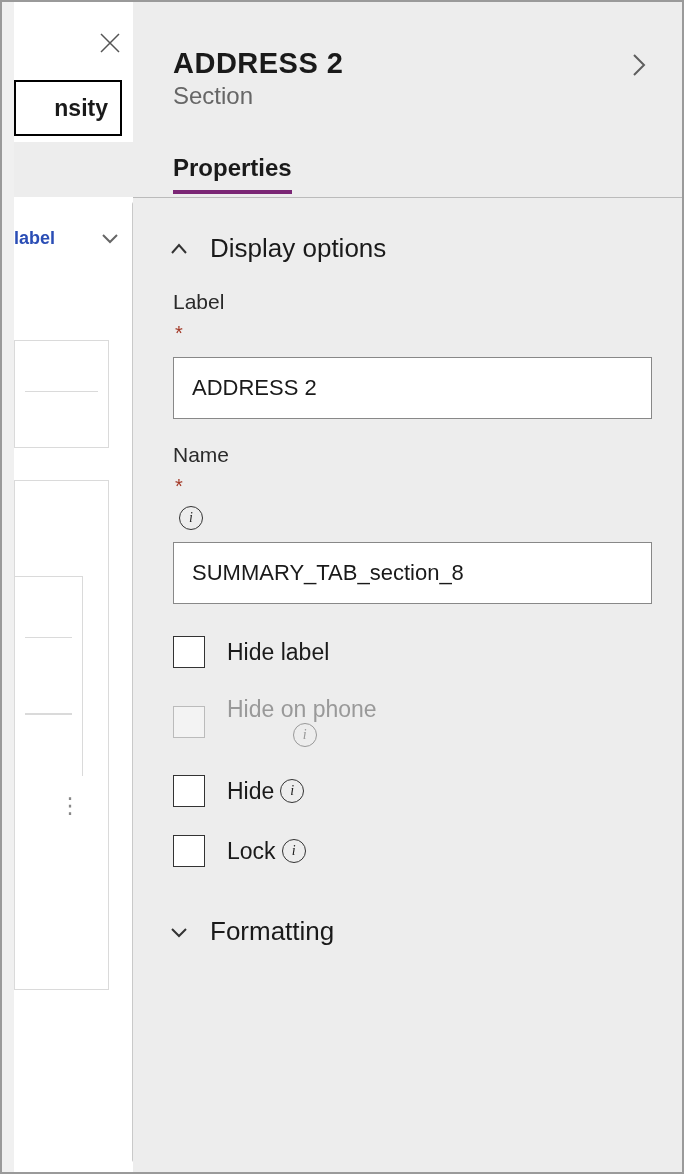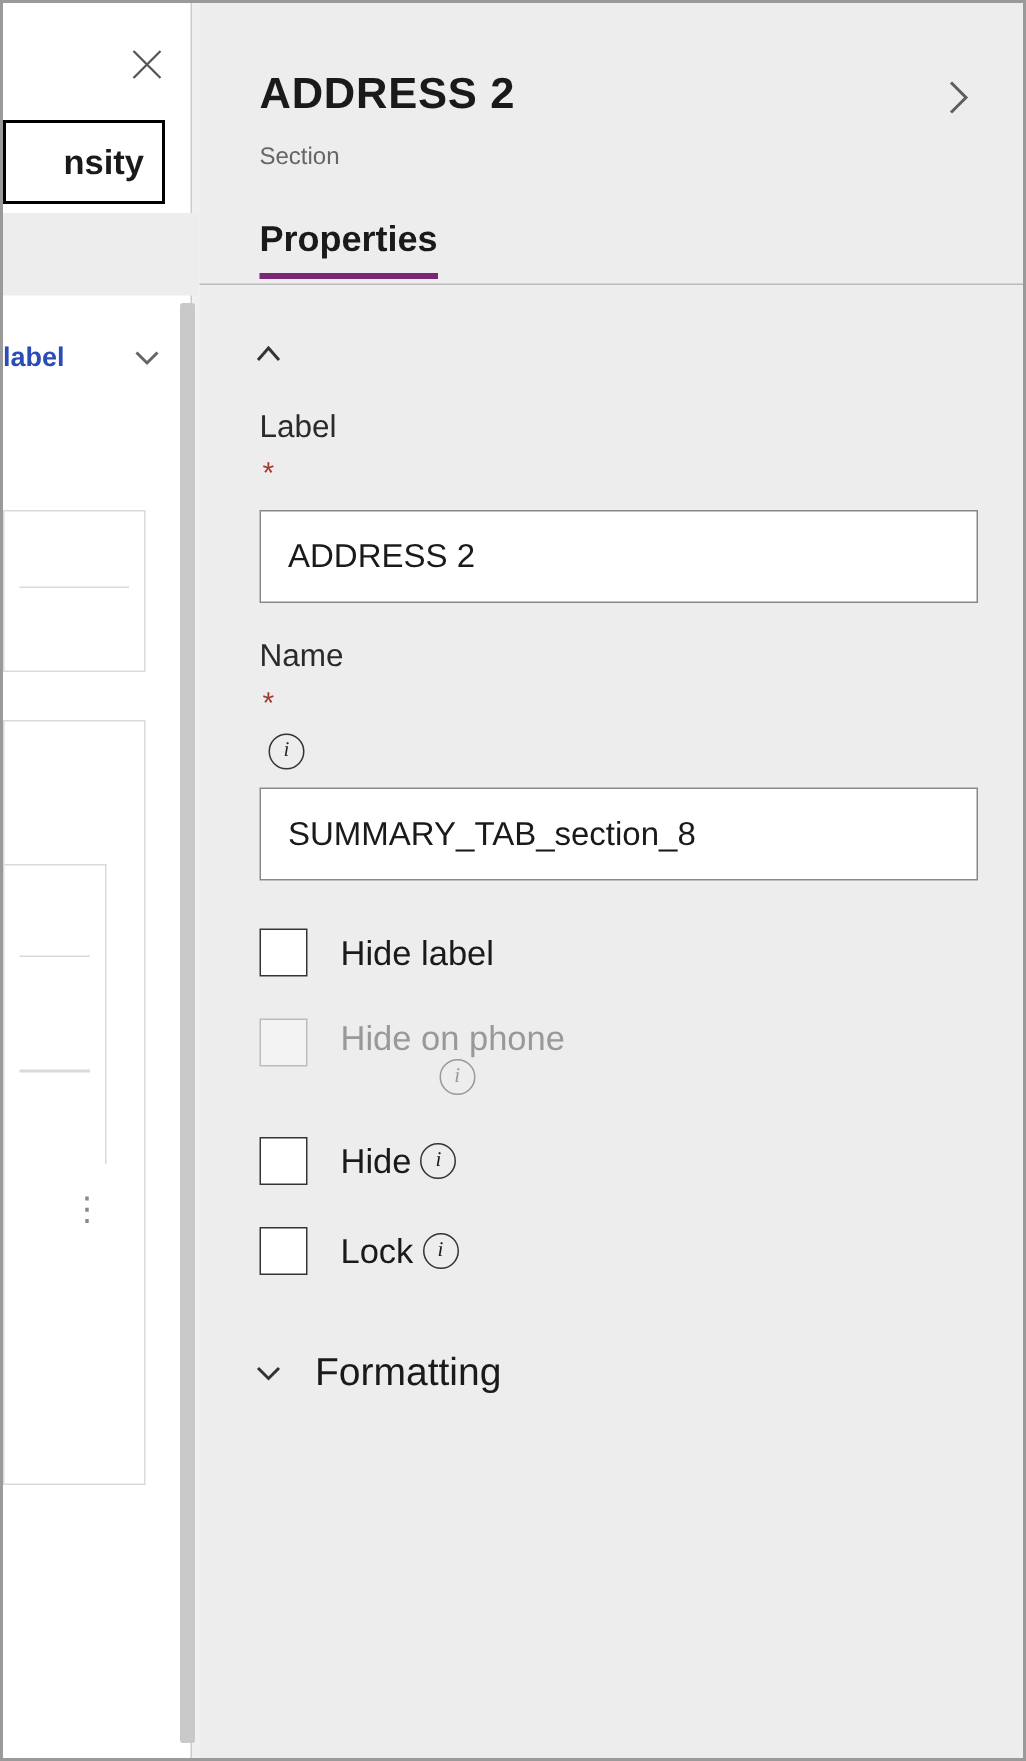--- a/index.html
+++ b/index.html
@@ -11,21 +11,21 @@
       font-family: 'Segoe UI', Tahoma, Geneva, Verdana, sans-serif;
       background: #f0f0f0;
       width: 684px;
       height: 1174px;
       overflow: hidden;
       position: relative;
       border: 2px solid #9a9a9a;
     }
     .left-pane {
       position: absolute;
-      left: 0;
+      left: 12px;
       top: 0;
       width: 126px;
       height: 100%;
       background: #fff;
       border-right: 1px solid #ccc;
     }
     .left-scroll {
       position: absolute;
       left: 118px;
       top: 200px;
@@ -131,33 +131,33 @@
       padding: 45px 30px 0 40px;
       position: relative;
     }
     .panel-title {
       font-size: 29px;
       font-weight: 700;
       color: #1a1a1a;
       letter-spacing: 0.5px;
     }
     .panel-subtitle {
-      font-size: 16px;
+      font-size: 24px;
       color: #666;
-      margin-top: 16px;
+      margin-top: 2px;
     }
     .collapse-chevron {
       position: absolute;
       top: 50px;
       right: 30px;
       color: #5e5e5e;
       cursor: pointer;
     }
     .tabs {
-      margin-top: 32px;
+      margin-top: 44px;
       padding-left: 40px;
       border-bottom: 1px solid #bbb;
       height: 44px;
     }
     .tab {
       display: inline-block;
       font-size: 24px;
       font-weight: 700;
       color: #1a1a1a;
       padding-bottom: 8px;
@@ -215,20 +215,21 @@
       height: 62px;
       border: 1px solid #888;
       background: #fff;
       font-size: 22px;
       padding: 0 18px;
       color: #1a1a1a;
       font-family: inherit;
     }
     .checkbox-row {
       display: flex;
+      align-items: center;
       padding: 14px 30px 14px 40px;
       gap: 22px;
     }
     .checkbox {
       width: 32px;
       height: 32px;
       border: 1.5px solid #333;
       background: #fff;
       cursor: pointer;
       flex-shrink: 0;
@@ -297,20 +298,21 @@
   <div class="tabs">
     <div class="tab">Properties</div>
   </div>
 
   <div class="section-header">
     <span class="section-chevron">
       <svg width="22" height="22" viewBox="0 0 22 22">
           <path d="M4 15 L11 7 L18 15" stroke="#333" stroke-width="2" fill="none"></path>
         </svg>
     </span>
+    <span class="section-title">Display options</span>
   </div>
 
   <div class="form-group">
     <div class="form-label">
       <span>Label</span>
       <span class="required">*</span>
     </div>
     <input type="text" class="text-input" value="ADDRESS 2" style="">
   </div>
 

